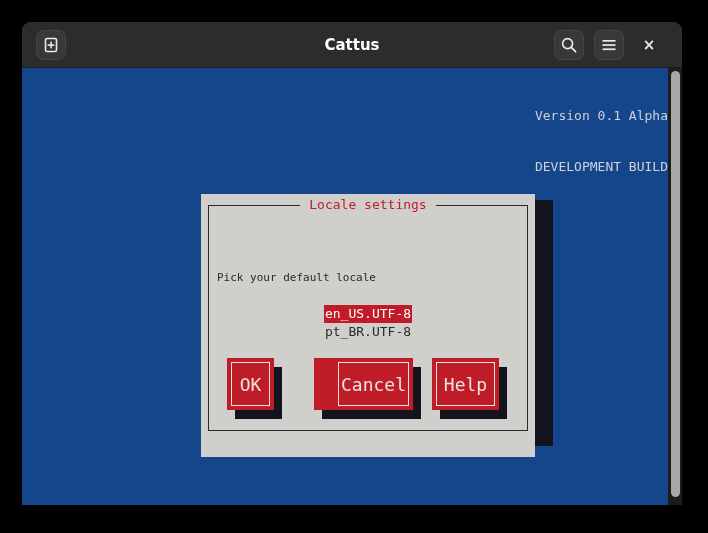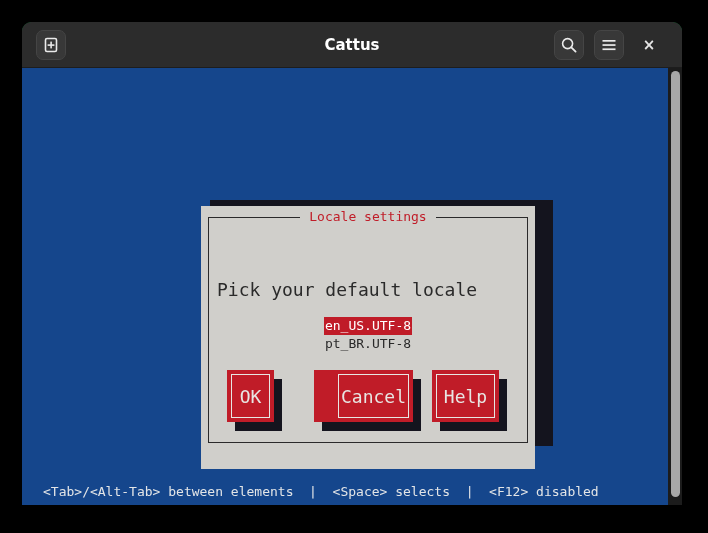--- a/index.html
+++ b/index.html
@@ -154,21 +154,21 @@
     position: absolute;
     left: 188px;
     top: 132px;
     width: 343px;
     height: 246px;
     background: #14141e;
   }
   #dialog {
     position: absolute;
     left: 179px;
-    top: 138px;
+    top: 126px;
     width: 334px;
     height: 263px;
     background: #d0cfcb;
   }
   #dialog-inner-border {
     position: absolute;
     left: 7px;
     top: 11px;
     width: 320px;
     height: 226px;
@@ -190,21 +190,21 @@
     background: #d0cfcb;
     padding: 0 9px;
   }
 
   #dialog-prompt {
     position: absolute;
     left: 16px;
     top: 75px;
     color: #2a2a2a;
     font-family: "DejaVu Sans Mono", monospace;
-    font-size: 18px;
+    font-size: 11px;
     white-space: pre;
   }
 
   #locale-list {
     position: absolute;
     left: 0;
     top: 111px;
     width: 334px;
     text-align: center;
     font-family: "DejaVu Sans Mono", monospace;
@@ -315,20 +315,24 @@
     </div>
 
     <div id="btn-close">
       <span>×</span>
     </div>
   </div>
 
   <div id="terminal">
 
 
+    <div id="hdr-right">
+      <div>Version 0.1 Alpha</div>
+      <div>DEVELOPMENT BUILD</div>
+    </div>
 
     <div id="dialog-shadow"></div>
 
     <div id="dialog">
       <div id="dialog-inner-border"></div>
 
       <div id="dialog-title">
         <span>Locale settings</span>
       </div>
 
@@ -358,20 +362,19 @@
         <div class="dlg-btn-wrap" id="btn-help-wrap">
           <div class="dlg-btn-shadow"></div>
           <div class="dlg-btn">
             <div class="dlg-btn-label">Help</div>
           </div>
         </div>
 
       </div>
     </div>
 
-    <div id="footer">&lt;Tab&gt;/&lt;Alt-Tab&gt; between elements  |  &lt;Space&gt; selects  |  &lt;F12&gt; disabled</div>
 
     <div id="scrollbar-track">
       <div id="scrollbar-thumb"></div>
     </div>
 
   </div>
 </div>
 
 </body></html>

